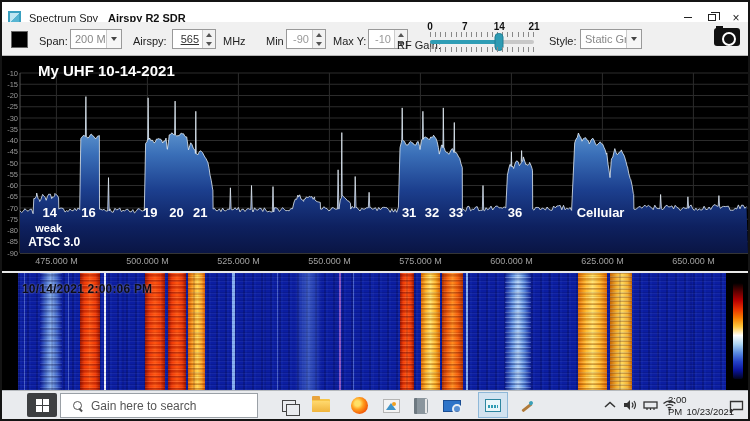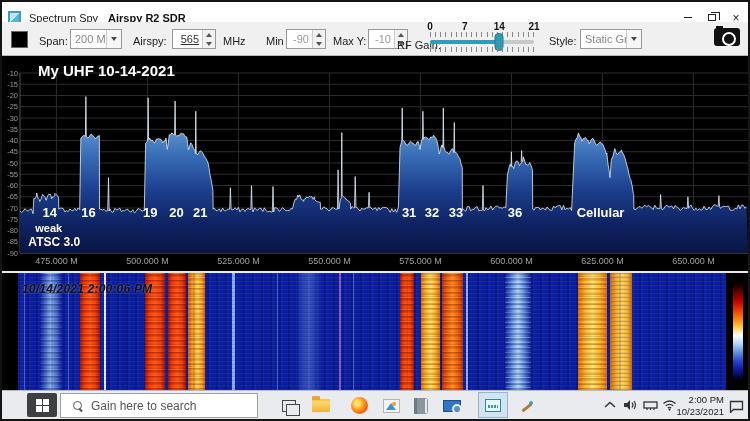--- a/index.html
+++ b/index.html
@@ -68,21 +68,21 @@
   
   .spectrum { position:absolute; left:0; top:54px; width:746px; height:215px; background:#000; }
   .spectrum svg { position:absolute; left:0; top:0; }
 
   
   .waterfall { position:absolute; left:0; top:269px; width:746px; height:119px; background:#000; overflow:hidden; }
   .wf-topline { position:absolute; left:0; top:0; width:746px; height:2px; background:#e8e8e8; z-index:6; }
   .wf-area { position:absolute; left:16px; top:2px; width:708px; height:117px;
              background:
                repeating-linear-gradient(90deg, rgba(0,0,40,.20) 0 2px, rgba(40,80,220,.10) 2px 4px, rgba(0,0,0,0) 4px 9px),
-               #0b1da0; font-style: italic; }
+               #0b1da0; }
   .wf-noise { position:absolute; left:0; top:0; right:0; bottom:0; z-index:3; pointer-events:none;
               background:
                 repeating-linear-gradient(0deg, rgba(255,255,255,.05) 0 1px, rgba(0,0,20,.10) 1px 2px, rgba(0,0,0,0) 2px 4px),
                 repeating-linear-gradient(90deg, rgba(255,255,255,.03) 0 1px, rgba(0,0,0,0) 1px 33px, rgba(0,0,40,.12) 33px 35px, rgba(0,0,0,0) 35px 71px); }
   .bnd { position:absolute; top:0; bottom:0; z-index:2; }
   .bnd-red       { background:repeating-linear-gradient(0deg, rgba(110,0,0,.28) 0 2px, rgba(255,200,160,.10) 2px 3px, rgba(0,0,0,0) 3px 6px),
                    linear-gradient(90deg,#9c1600,#ef3a06 22%,#ff5510 50%,#ef3a06 78%,#9c1600); }
   .bnd-redorange { background:repeating-linear-gradient(0deg, rgba(110,20,0,.25) 0 2px, rgba(255,220,160,.12) 2px 3px, rgba(0,0,0,0) 3px 6px),
                    linear-gradient(90deg,#b03000,#f55d0a 25%,#ff8c1e 50%,#f55d0a 75%,#b03000); }
   .bnd-yellow    { background:repeating-linear-gradient(0deg, rgba(150,70,0,.30) 0 2px, rgba(255,255,220,.16) 2px 3px, rgba(0,0,0,0) 3px 5px),
@@ -120,21 +120,21 @@
   .mag:before { content:""; position:absolute; left:0; top:0; width:7px; height:7px;
                 border:1.5px solid #555; border-radius:50%; }
   .mag:after { content:""; position:absolute; left:7px; top:7px; width:4px; height:1.5px; background:#555;
                transform:rotate(45deg); transform-origin:0 0; }
   .search-text { font-size:12px; color:#555; }
   .tb-ico { position:absolute; top:2px; width:26px; height:25px; display:flex; align-items:center; justify-content:center; }
   .active-app { position:absolute; top:1px; width:30px; height:26px; background:#d3e3f0;
                 border:1px solid #8fb8d8; display:flex; align-items:center; justify-content:center; }
   .tray-ico { position:absolute; top:4px; width:20px; height:20px; display:flex; align-items:center; justify-content:center; }
   .clock { position:absolute; left:676px; top:2px; width:46px; height:25px; display:flex;
-           flex-direction:column; align-items:flex-end; justify-content:center; font-size:9.5px; color:#222; line-height:1.25; }
+           flex-direction:row; align-items:flex-end; justify-content:center; font-size:9.5px; color:#222; line-height:1.25; }
 
   
   .folder-ic { position:relative; width:18px; height:13px; background:#f7c64a; border-radius:1px; }
   .folder-ic:before { content:""; position:absolute; left:0; top:-3px; width:8px; height:4px; background:#e8a33d;
                       border-radius:1px 1px 0 0; }
   .folder-ic:after { content:""; position:absolute; left:0; top:2px; width:18px; height:11px;
                      background:linear-gradient(#ffd96e,#f0b43c); border-radius:1px; }
   .ff-ic { width:17px; height:17px; border-radius:50%;
            background:radial-gradient(circle at 38% 38%, #ffe066 0 18%, #ff9d1e 40%, #f05306 75%, #c63400 100%); }
   .photos-ic { position:relative; width:17px; height:14px; background:#f4f4f4; border:1px solid #b5b5b5; }

